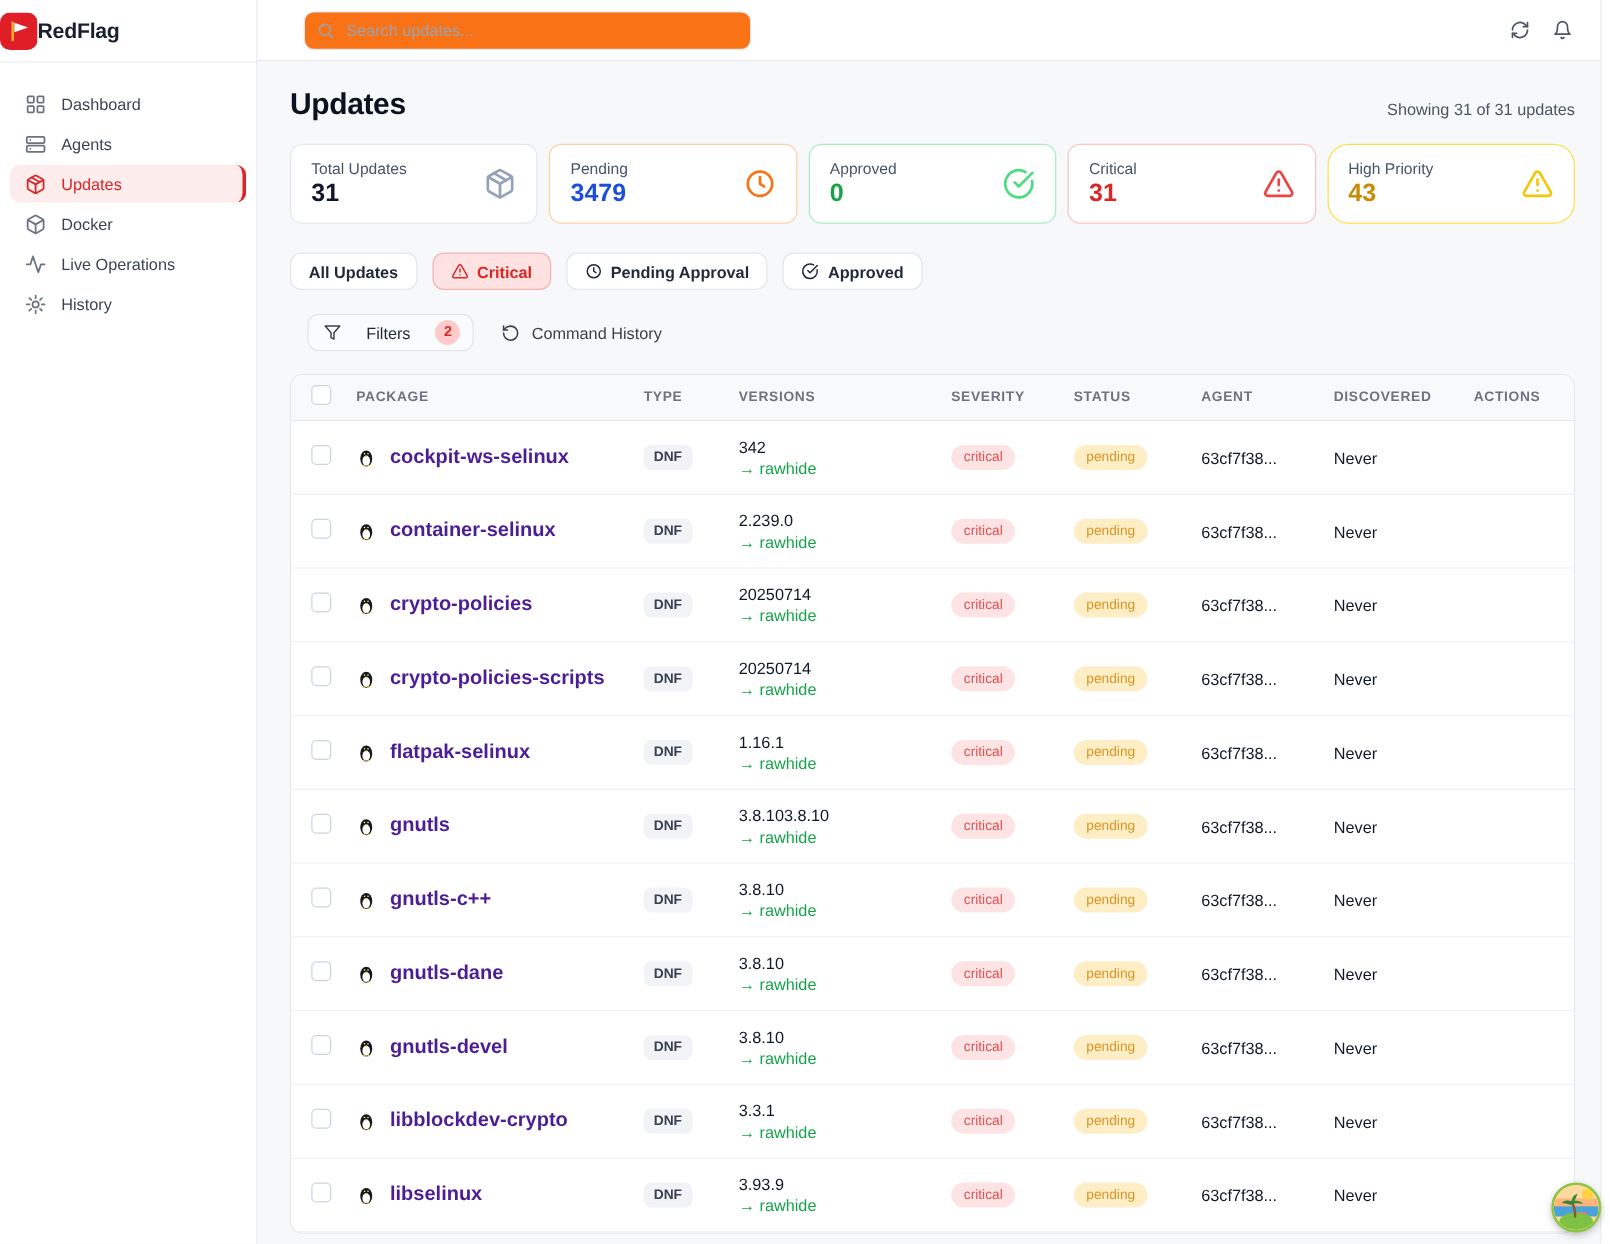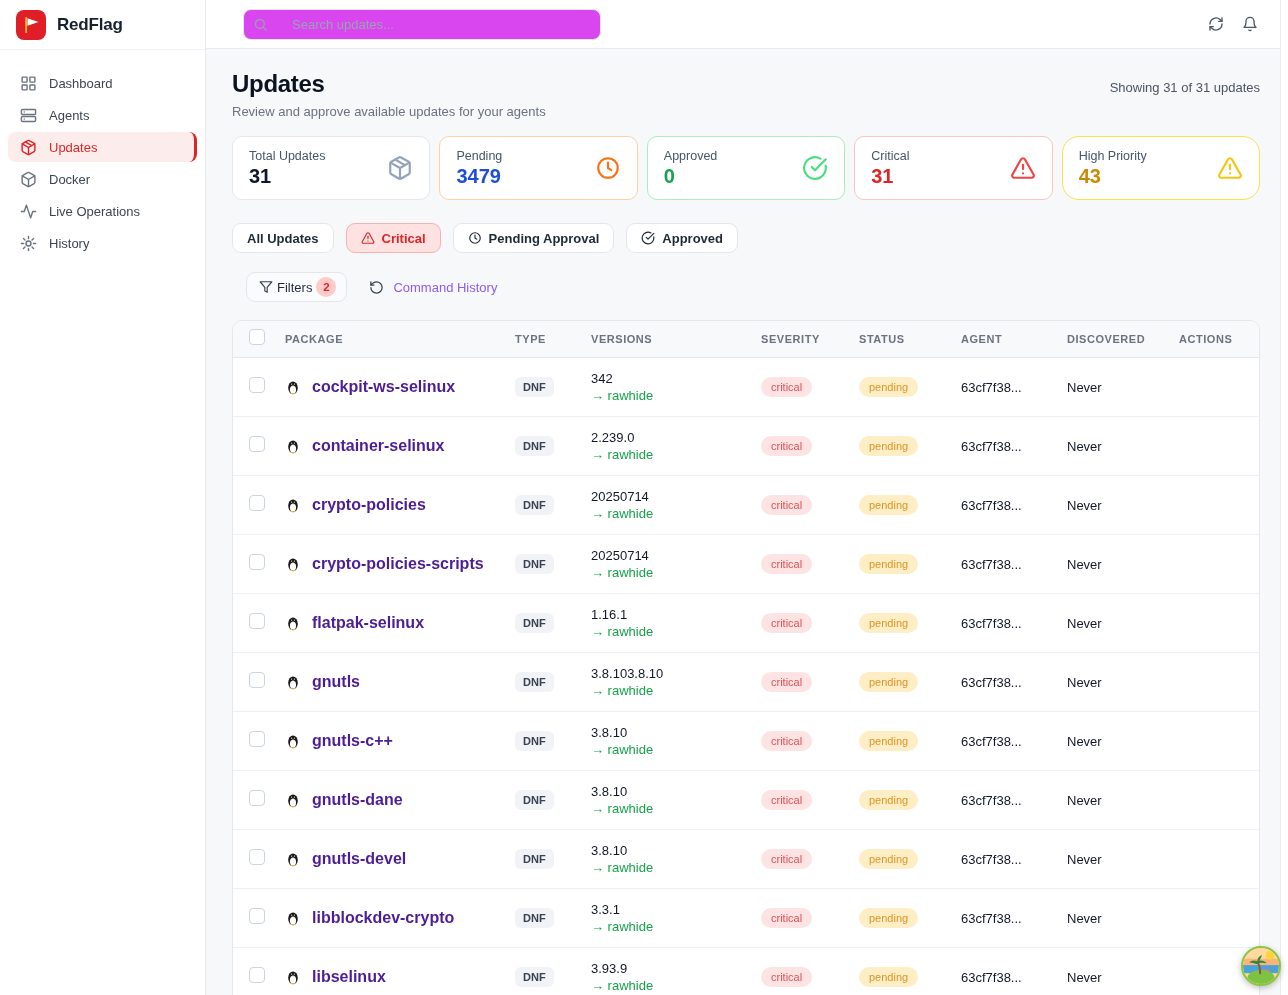--- a/index.html
+++ b/index.html
@@ -2,35 +2,35 @@
 <html><head>
 <meta charset="utf-8">
 <style>
   * { box-sizing: border-box; margin: 0; padding: 0; }
   html,body { width: 1288px; height: 995px; overflow: hidden; }
   body { font-family: "Liberation Sans", sans-serif; background: #f7f8fa; color: #111827; }
   .app { position: relative; display: flex; width: 1288px; height: 995px; }
 
   
   .sidebar { width: 206px; background: #ffffff; border-right: 1px solid #e7e9ee; flex-shrink: 0; }
-  .logo-row { height: 50px; display: flex; align-items: center; gap: 11px; padding-left: 16px; border-bottom: 1px solid #eef0f3; }
+  .logo-row { height: 50px; display: flex; align-items: center; border-bottom: 1px solid #eef0f3; }
   .logo-mark { width: 30px; height: 30px; flex-shrink: 0; }
   .logo-mark svg { display: block; width: 100%; height: 100%; }
   .brand-name { font-size: 17px; font-weight: 700; color: #16202e; letter-spacing: -0.2px; }
   .nav { padding: 18px 0 0 0; }
   .nav-item { display: flex; align-items: center; gap: 12px; height: 30px; margin: 0 8px 2px 8px; padding-left: 12px; border-radius: 8px; font-size: 13px; font-weight: 500; color: #3d4552; cursor: pointer; }
   .nav-item .icon { width: 17px; height: 17px; color: #6b7280; }
   .nav-item.active { background: #fdecec; color: #dc2626; border-right: 3px solid #dc2626; }
   .nav-item.active .icon { color: #dc2626; }
 
   
   .main { flex: 1; display: flex; flex-direction: column; min-width: 0; }
   .topbar { height: 49px; background: #ffffff; border-bottom: 1px solid #e7e9ee; display: flex; align-items: center; padding: 0 30px 0 37px; flex-shrink: 0; }
   .top-search { position: relative; width: 358px; }
-  .top-search input { width: 100%; height: 31px; border: 1px solid #e3e6eb; border-radius: 8px; background: #d946ef; padding: 0 12px 0 48px; font-size: 13px; font-family: inherit; color: #111827; outline: none; }
+  .top-search input { width: 100%; height: 31px; border: 1px solid #e3e6eb; border-radius: 8px; background: #f97316; padding: 0 12px 0 33px; font-size: 13px; font-family: inherit; color: #111827; outline: none; }
   .top-search input::placeholder { color: #9aa3b2; }
   .top-search .icon { position: absolute; left: 10px; top: 8px; width: 15px; height: 15px; color: #9aa3b2; }
   .topbar-right { margin-left: auto; display: flex; align-items: center; gap: 18px; }
   .icon-btn { width: 16px; height: 16px; color: #4b5563; background: none; border: none; cursor: pointer; padding: 0; }
   .icon-btn .icon { width: 16px; height: 16px; display: block; }
 
   .content { padding: 21px 28px 0 26px; flex: 1; min-height: 0; }
 
   .title-row { display: flex; align-items: flex-end; justify-content: space-between; }
   .page-title { font-size: 24px; font-weight: 700; color: #0b1220; letter-spacing: -0.3px; }
@@ -62,24 +62,24 @@
   .ftab { display: inline-flex; align-items: center; gap: 7px; height: 30px; padding: 0 14px; background: #fff; border: 1px solid #e3e6eb; border-radius: 9px; font-size: 13px; font-weight: 600; color: #1f2937; font-family: inherit; cursor: pointer; }
   .ftab .icon { width: 14px; height: 14px; }
   .ftab.active { background: #fee2e2; border-color: #f4b3b3; color: #dc2626; }
 
   
   .toolbar-row { display: flex; align-items: center; margin-top: 19px; }
   .pkg-search { position: relative; flex: 1; }
   .pkg-search input { width: 100%; height: 31px; border: 1px solid #e3e6eb; border-radius: 8px; background: #fff; padding: 0 12px 0 34px; font-size: 13px; font-family: inherit; color: #111827; outline: none; }
   .pkg-search input::placeholder { color: #9aa3b2; }
   .pkg-search .icon { position: absolute; left: 11px; top: 8px; width: 15px; height: 15px; color: #9aa3b2; }
-  .filters-btn { display: inline-flex; align-items: center; gap: 4px; height: 30px; padding: 0 10px 0 12px; margin-left: 14px; background: #fafbfc; border: 1px solid #e3e6eb; border-radius: 9px; font-size: 13px; font-weight: 500; color: #1f2937; font-family: inherit; cursor: pointer; }
+  .filters-btn { display: inline-flex; align-items: center; gap: 20px; height: 30px; padding: 0 10px 0 12px; margin-left: 14px; background: #fafbfc; border: 1px solid #e3e6eb; border-radius: 9px; font-size: 13px; font-weight: 500; color: #1f2937; font-family: inherit; cursor: pointer; }
   .filters-btn .icon { width: 14px; height: 14px; color: #374151; }
   .filters-badge { min-width: 20px; height: 20px; border-radius: 999px; background: #fecaca; color: #dc2626; font-size: 11.5px; font-weight: 600; display: inline-flex; align-items: center; justify-content: center; padding: 0 6px; }
-  .cmdhist-btn { display: inline-flex; align-items: flex-end; gap: 9px; margin-left: 22px; background: none; border: none; font-size: 13px; font-weight: 500; color: #8b5cf6; font-family: inherit; cursor: pointer; }
+  .cmdhist-btn { display: inline-flex; align-items: flex-end; gap: 9px; margin-left: 22px; background: none; border: none; font-size: 13px; font-weight: 500; color: #404040; font-family: inherit; cursor: pointer; }
   .cmdhist-btn .icon { width: 15px; height: 15px; color: #374151; }
 
   
   .table-card { margin-top: 18px; background: #fff; border: 1px solid #e5e7eb; border-radius: 10px; overflow: hidden; }
   .trow { display: grid; grid-template-columns: 52px 230px 76px 170px 98px 102px 106px 112px 1fr; align-items: center; }
   .thead { background: #f8f9fb; height: 37px; border-bottom: 1px solid #e5e7eb; }
   .th { font-size: 11px; font-weight: 600; text-transform: uppercase; letter-spacing: 0.05em; color: #6b7280; padding-right: 10px; }
   .tbody-row { height: 59px; border-bottom: 1px solid #edf0f4; background: #fff; }
   .cell { padding-right: 10px; }
   .cell-check { padding-left: 16px; }
@@ -224,21 +224,20 @@
         </button>
       </div>
     </div>
 
     <div class="content">
 
       <div class="title-row">
         <h1 class="page-title">Updates</h1>
         <span class="showing">Showing 31 of 31 updates</span>
       </div>
-      <p class="page-subtitle">Review and approve available updates for your agents</p>
 
       <div class="stats-row">
         <div class="stat-card">
             <div>
               <div class="stat-label">Total Updates</div>
               <div class="stat-value">31</div>
             </div>
             <span class="icon stat-icon">
               <svg viewBox="0 0 24 24">
                 <path d="M16.5 9.4 7.5 4.21"></path>

